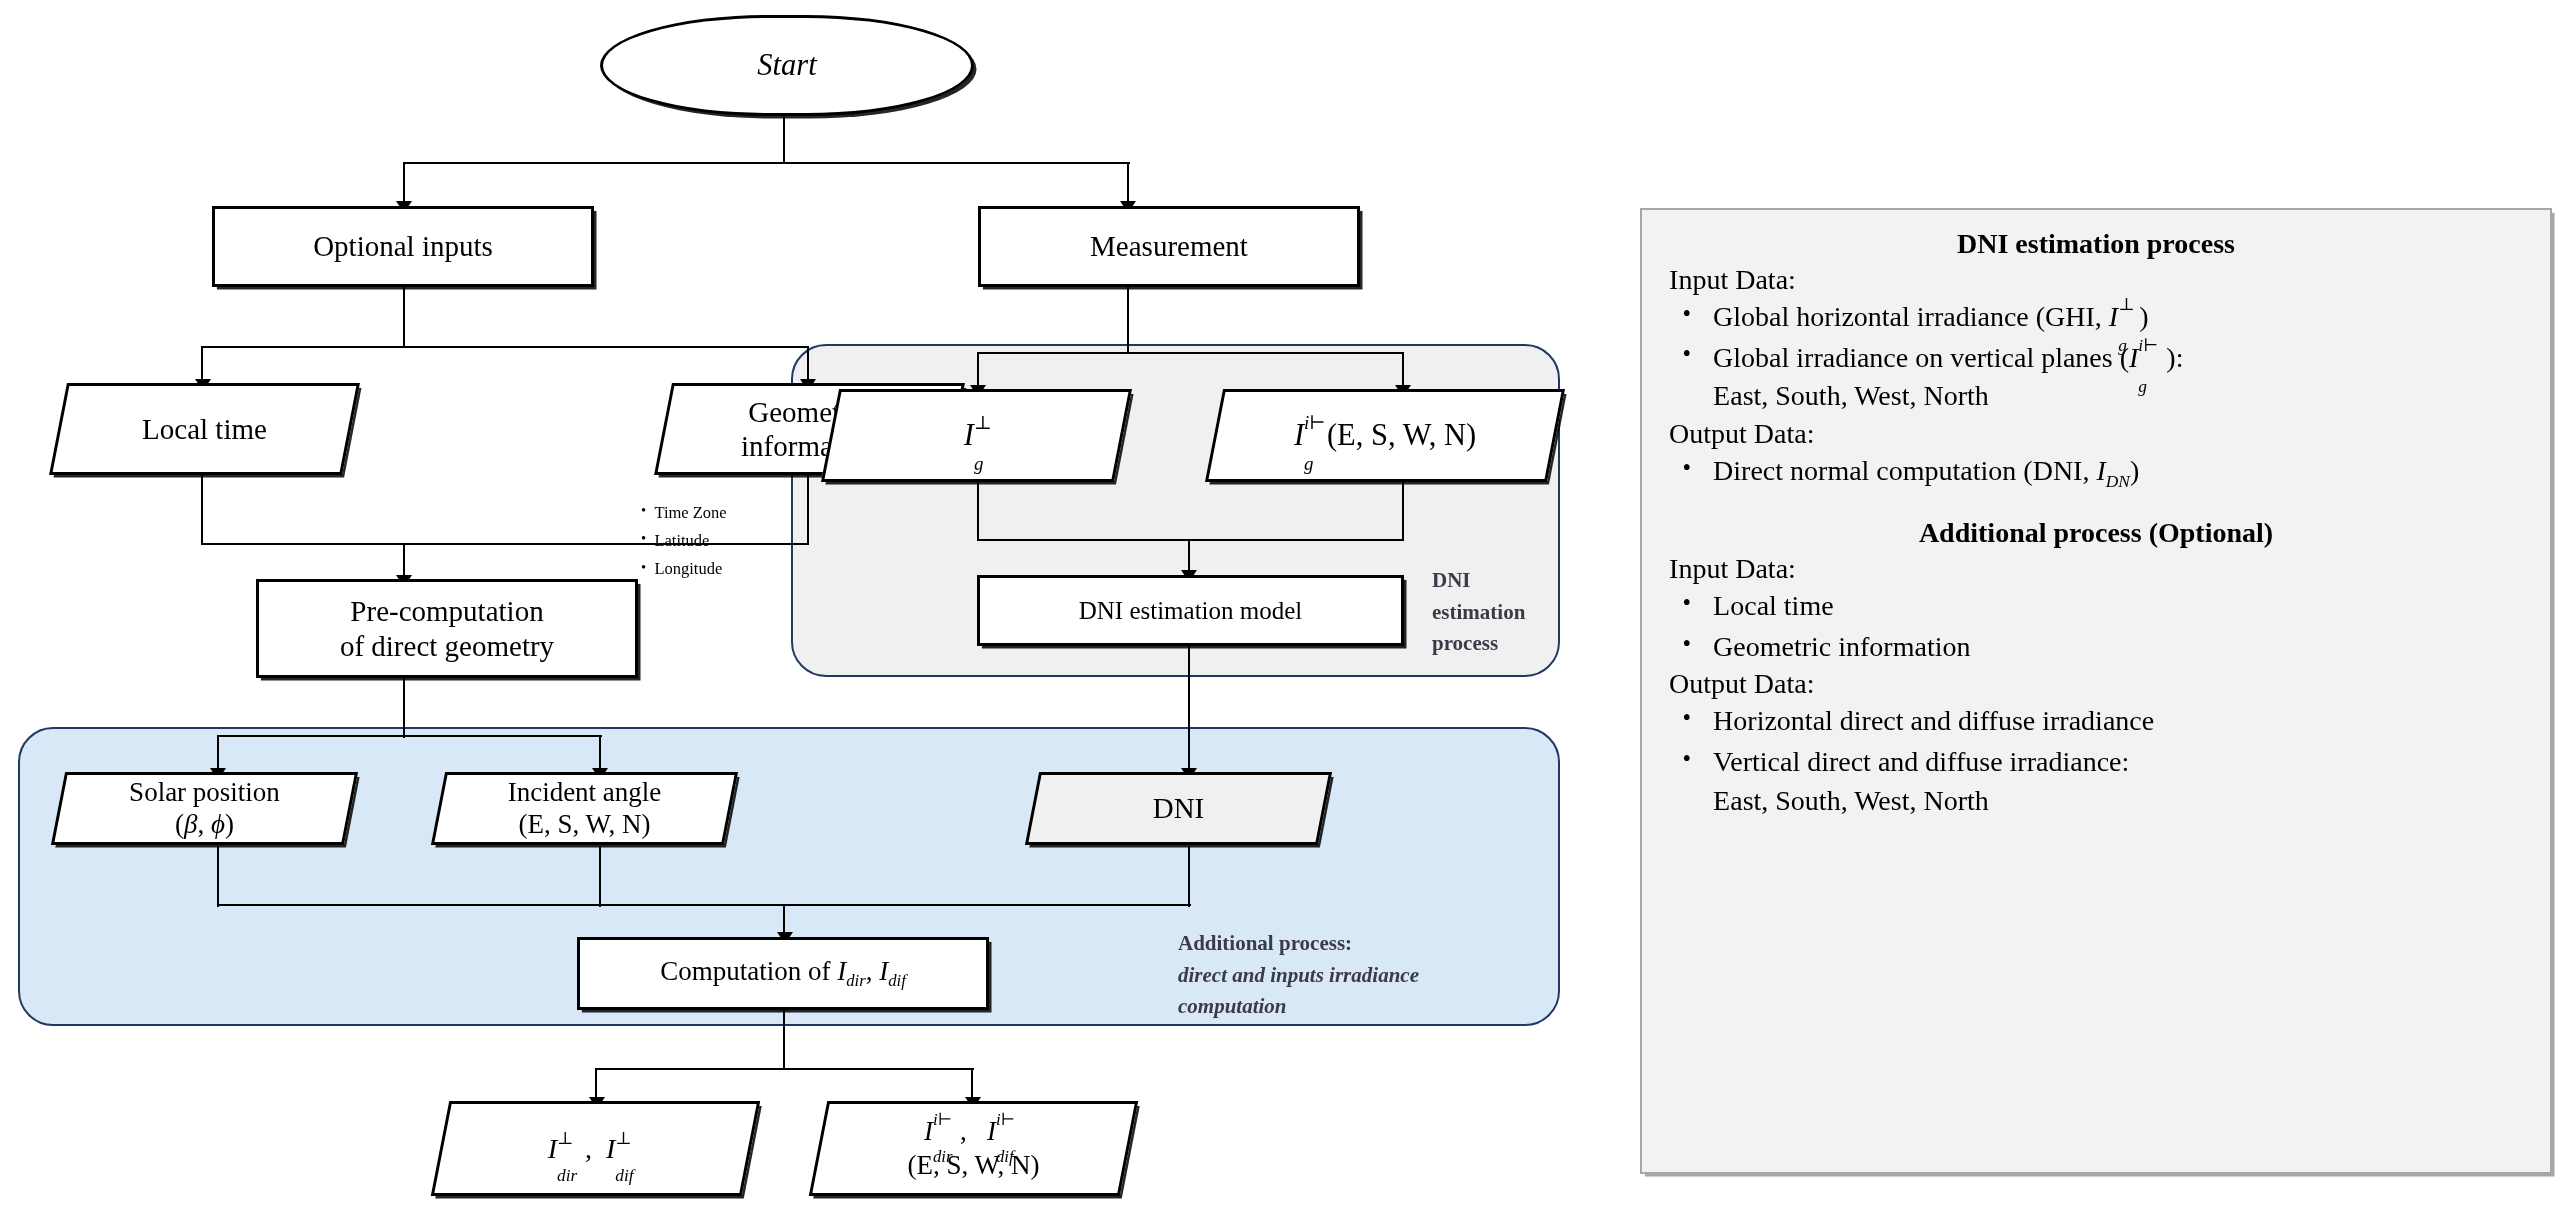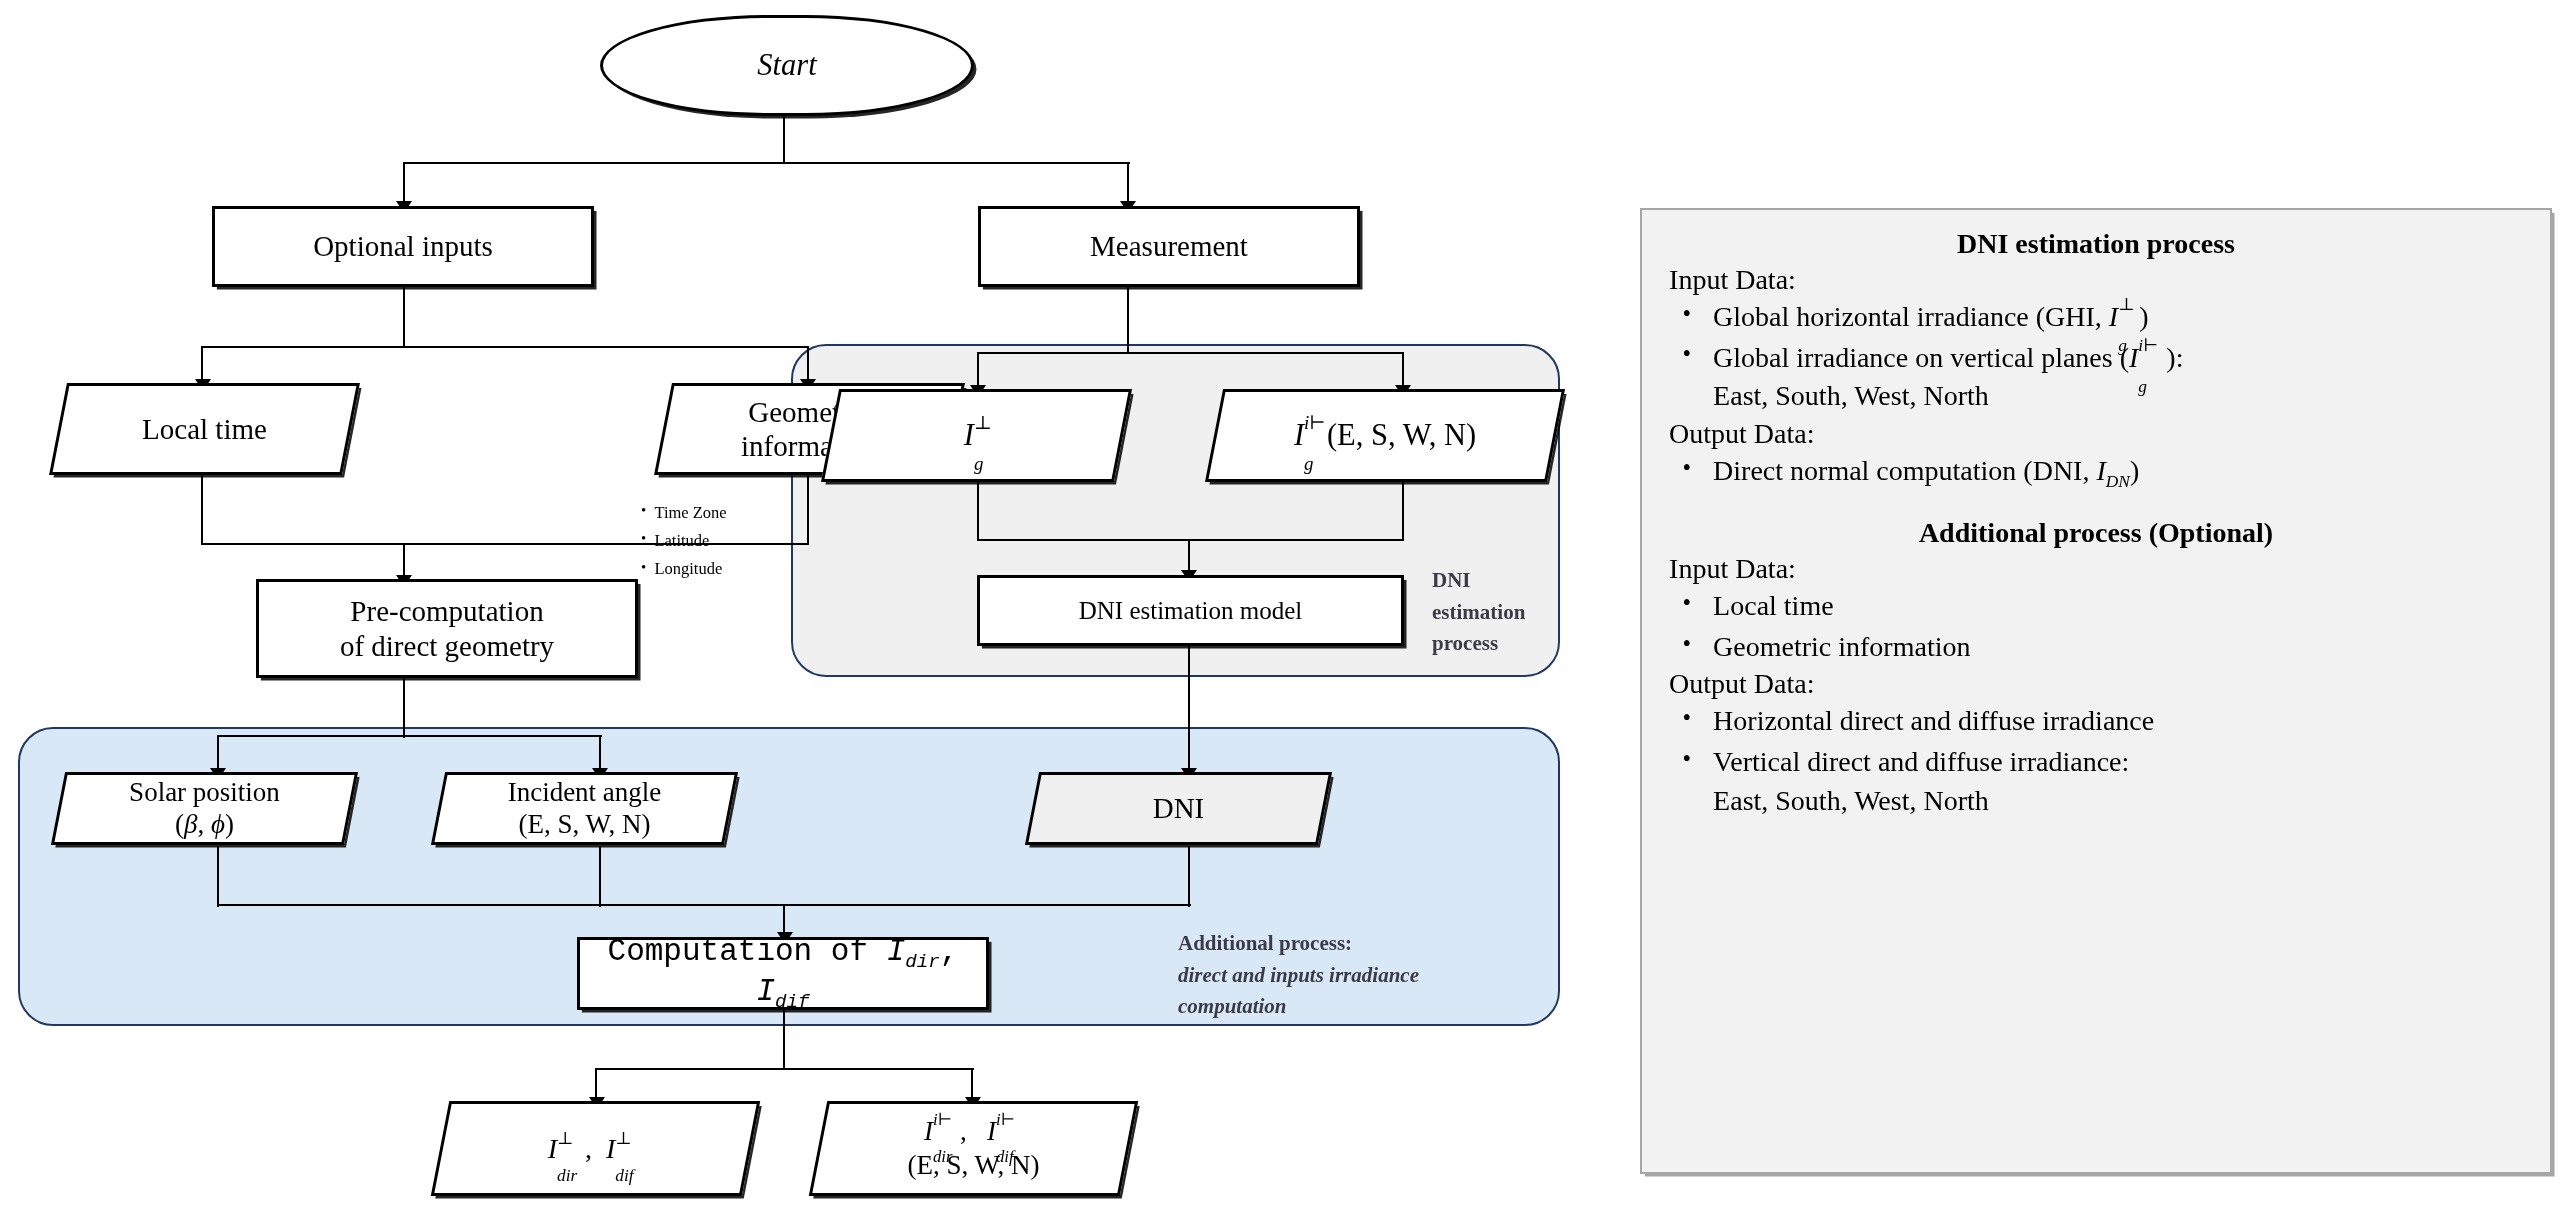--- a/index.html
+++ b/index.html
@@ -301,21 +301,21 @@
       <span>Incident angle</span><br>
       <span>(E, S, W, N)</span>
     </span>
   </div>
 
   <div class="node data shaded" style="left:1032px;top:772px;width:293px;height:73px;font-size:29px;">
     <span class="skin"></span>
     <span class="txt">DNI</span>
   </div>
 
-  <div class="node proc" style="left:577px;top:937px;width:412px;height:73px;font-size:31px;font-family:Liberation Mono, monospace;">
+  <div class="node proc" style="left:577px;top:937px;width:412px;height:73px;font-size:27px;">
     <span>
       <span>Computation of</span>
       <span class="mi">I</span><span class="sub">dir</span>,
       <span class="mi">I</span><span class="sub">dif</span>
     </span>
   </div>
 
   <div class="cap" style="left:1178px;top:928px;font-size:21px;">
     <div>Additional process:</div>
     <div class="it">direct and inputs irradiance</div>

